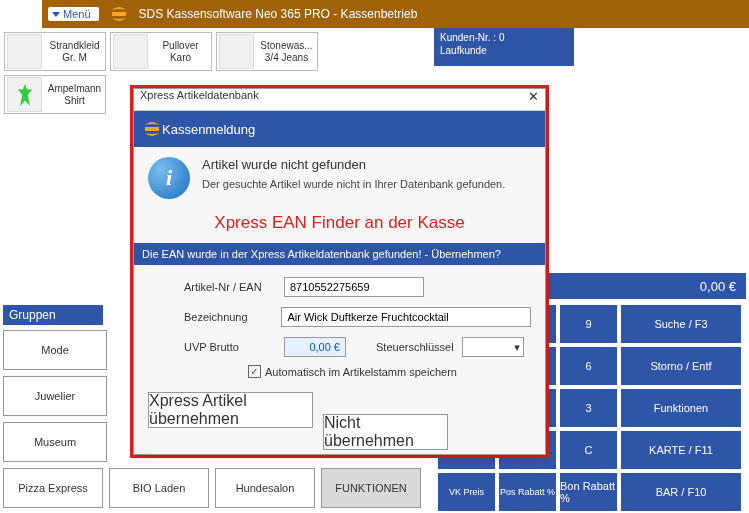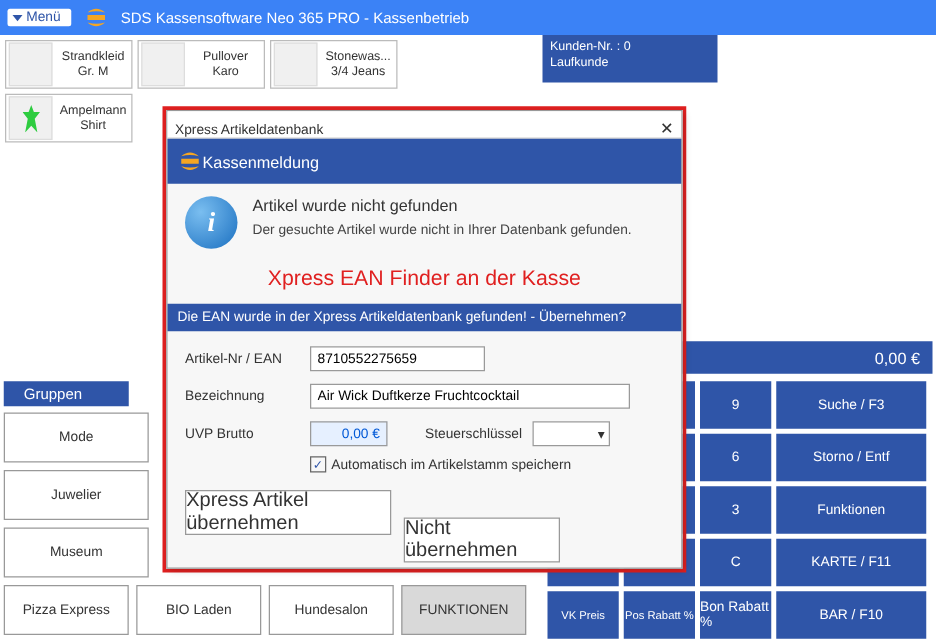--- a/index.html
+++ b/index.html
@@ -1,62 +1,62 @@
 <!DOCTYPE html>
 <html><head>
 <meta charset="utf-8">
 <style>
   *{box-sizing:border-box;margin:0;padding:0;font-family:"Segoe UI",Arial,sans-serif;}
   body{width:749px;height:513px;background:#fff;overflow:hidden;position:relative;font-size:12px;color:#333;}
   
-  .topbar{height:28px;background:#3b82f6;color:#fff;display:flex;align-items:center;padding:0 6px;}
+  .topbar{height:28px;background:#a16207;color:#fff;display:flex;align-items:center;padding:0 6px;margin-left:42px;}
   .menu-btn{background:#fff;color:#2f55a8;border-radius:2px;padding:1px 8px 1px 4px;font-size:11px;display:flex;align-items:center;gap:3px;cursor:pointer;}
   .tri{width:0;height:0;border-left:4px solid transparent;border-right:4px solid transparent;border-top:5px solid #2f55a8;}
   .s-logo{width:20px;height:20px;margin:0 10px;display:flex;align-items:center;justify-content:center;}
   .s-logo svg{width:20px;height:20px;}
   .app-title{font-size:12px;}
   
   .articles{display:flex;gap:4px;padding:4px;}
   .art{width:102px;height:39px;border:1px solid #bbb;display:flex;align-items:center;font-size:10px;line-height:1.2;padding:2px;}
   .art .thumb{width:35px;height:35px;background:#f0f0f0;margin-right:4px;flex-shrink:0;border:1px solid #ddd;position:relative;overflow:hidden;}
   .art .lbl{flex:1;text-align:center;}
   .row2{display:flex;padding:0 4px;}
   
   .cust{position:absolute;top:28px;left:434px;width:140px;height:38px;background:#2f55a8;color:#fff;font-size:10px;padding:3px 6px;line-height:1.3;}
   
-  .groups-hdr{position:absolute;top:305px;left:3px;width:100px;height:20px;background:#2f55a8;color:#fff;font-size:12px;display:flex;align-items:center;padding-left:16px;}
+  .groups-hdr{position:absolute;top:305px;left:3px;width:100px;height:20px;background:#2f55a8;color:#fff;font-size:12px;display:flex;align-items:center;padding-left:6px;}
   .groups{position:absolute;top:330px;left:3px;}
-  .groups .g{width:116px;height:40px;border:1px solid #999;display:flex;align-items:center;justify-content:center;font-size:11px;margin-bottom:6px;background:#fff;cursor:pointer;}
+  .groups .g{width:104px;height:40px;border:1px solid #999;display:flex;align-items:center;justify-content:center;font-size:11px;margin-bottom:6px;background:#fff;cursor:pointer;}
   
   .bottom-row{position:absolute;top:468px;left:3px;display:flex;gap:6px;}
   .bottom-row .g{width:100px;height:40px;border:1px solid #999;display:flex;align-items:center;justify-content:center;font-size:11px;background:#fff;cursor:pointer;}
   .bottom-row .g.dark{background:#d9d9d9;}
   
   .pay-hdr{position:absolute;top:273px;left:438px;width:308px;height:26px;background:#2f55a8;color:#fff;display:flex;align-items:center;justify-content:space-between;padding:0 10px;font-size:13px;}
   .keypad{position:absolute;top:305px;left:438px;width:308px;}
   .krow{display:flex;gap:4px;margin-bottom:4px;}
   .kbtn{height:38px;background:#2f55a8;color:#fff;display:flex;align-items:center;justify-content:center;font-size:11px;cursor:pointer;}
   .kn{width:57px;}
   .kw{width:120px;}
   .kn.blank{background:#fff;}
   
   .overlay-border{position:absolute;top:85px;left:130px;width:419px;height:373px;border:3px solid #e02020;pointer-events:none;z-index:5;}
   .dialog{position:absolute;top:88px;left:133px;width:413px;height:367px;background:#f7f7f7;border:1px solid #999;z-index:6;box-shadow:2px 2px 6px rgba(0,0,0,.2);}
-  .dlg-title{height:22px;background:#fff;display:flex;align-items:flex-end;justify-content:space-between;padding:0 6px;font-size:11px;border-bottom:1px solid #ccc;}
+  .dlg-title{height:22px;background:#fff;display:flex;align-items:flex-start;justify-content:space-between;padding:0 6px;font-size:11px;border-bottom:1px solid #ccc;}
   .dlg-title .x{cursor:pointer;font-size:13px;font-family:Arial;}
   .dlg-hdr{height:36px;background:#2f55a8;color:#fff;display:flex;align-items:center;padding:0 8px;font-size:13px;gap:0;}
   .dlg-body{padding:10px 14px;}
   .info-row{display:flex;gap:12px;align-items:flex-start;}
   .info-ico{width:42px;height:42px;border-radius:50%;background:radial-gradient(circle at 30% 30%,#7abef0,#1a6fc0);display:flex;align-items:center;justify-content:center;color:#fff;font-style:italic;font-weight:bold;font-size:22px;font-family:Georgia,serif;flex-shrink:0;}
   .nf-title{font-size:13px;color:#333;margin-bottom:6px;}
   .nf-sub{font-size:11px;color:#444;}
   .red-line{color:#e02020;font-size:17px;text-align:center;margin:14px 0 10px;}
   .blue-bar{background:#2f55a8;color:#fff;font-size:11px;padding:5px 8px;margin:0 -14px;}
   .frm{padding:12px 0 0;}
-  .frow{display:flex;align-items:center;margin-bottom:10px;font-size:11px;}
+  .frow{display:flex;align-items:center;margin-bottom:10px;font-size:11px;margin-left:36px;}
   .flab{width:100px;}
   .fin{border:1px solid #9a9a9a;height:20px;padding:0 5px;font-size:11px;}
   .fin.w1{width:140px;}
   .fin.w2{width:256px;}
   .fin.w3{width:62px;text-align:right;color:#0058d6;background:#e6f0ff;}
   .sel{width:62px;height:20px;border:1px solid #9a9a9a;background:#fff;display:flex;align-items:center;justify-content:flex-end;padding-right:3px;cursor:pointer;}
   .chk{display:flex;align-items:center;gap:4px;font-size:11px;margin-left:100px;margin-top:-2px;margin-bottom:14px;}
   .chk .box{width:13px;height:13px;border:1px solid #666;display:flex;align-items:center;justify-content:center;font-size:10px;color:#2f55a8;cursor:pointer;}
   .dlg-btns{display:flex;gap:10px;}
   .dbtn{border:1px solid #999;background:#fff;height:36px;font-size:16px;cursor:pointer;display:flex;align-items:center;justify-content:center;}

